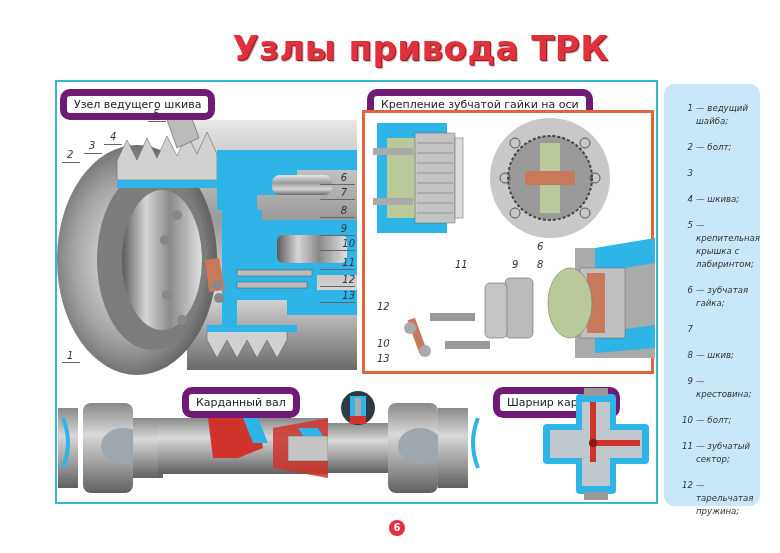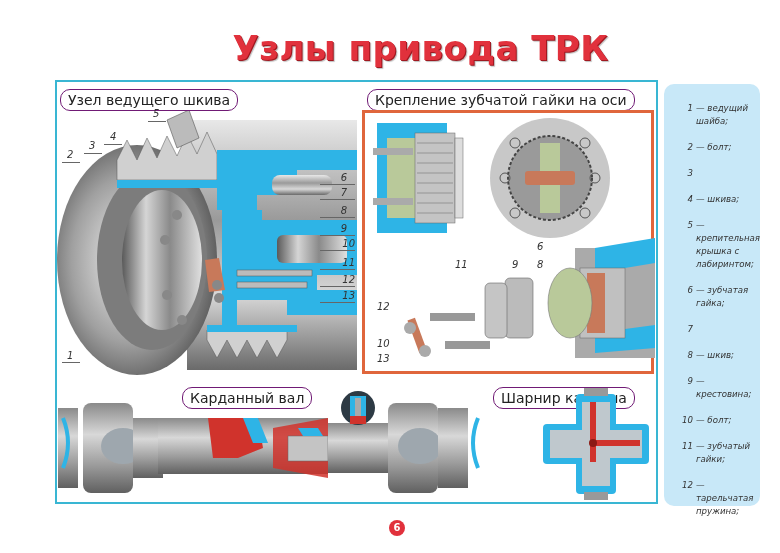--- a/index.html
+++ b/index.html
@@ -1,21 +1,21 @@
 <!DOCTYPE html>
 <html><head>
 <meta charset="utf-8">
 <style>
   *{box-sizing:border-box;margin:0;padding:0}
   html,body{width:780px;height:553px;background:#fff;overflow:hidden}
   body{position:relative;font-family:"DejaVu Sans","Liberation Sans",sans-serif;color:#222}
   .title{position:absolute;left:0;right:0;top:28px;text-align:center;font-size:34px;font-weight:bold;color:#e1313c;letter-spacing:0.5px;
     text-shadow:1px 1px 0 #a01820, 2px 2px 1px rgba(0,0,0,0.25);padding-left:61px}
   .frame{position:absolute;left:55px;top:80px;width:603px;height:424px;border:2px solid #39b6d3;background:#fff}
-  .caption{position:absolute;font-size:14px;padding:2px 7px;border:1px solid #701a75;border-radius:10px;background:#fff;white-space:nowrap;color:#222}
+  .caption{position:absolute;font-size:11px;padding:2px 7px;border:7px solid #701a75;border-radius:10px;background:#fff;white-space:nowrap;color:#222}
   .legend{position:absolute;left:664px;top:84px;width:96px;height:422px;background:#c8e8f8;border-radius:10px;padding:18px 6px 0 6px;
     font-style:italic;font-size:8.6px;color:#333;line-height:13px}
   .legend-item{display:flex;margin-bottom:13px}
   .legend-item .num{width:26px;text-align:right;padding-right:3px;flex:none}
   .legend-item .txt{flex:1}
   .exploded-box{position:absolute;left:362px;top:110px;width:292px;height:264px;border:3px solid #e0663c;background:#fff}
   .callout{position:absolute;font-style:italic;font-size:10px;color:#333}
   .callout-line{position:absolute;height:1px;background:#666}
   .page-num{position:absolute;left:389px;top:520px;width:16px;height:16px;border-radius:50%;background:#e1313c;color:#fff;font-size:10px;font-weight:bold;text-align:center;line-height:16px}
   svg{position:absolute;overflow:visible}
@@ -251,21 +251,21 @@
   <div class="legend-item">
       <span class="num">9</span>
       <span class="txt"><span>—</span> <span>крестовина;</span></span>
     </div>
   <div class="legend-item">
       <span class="num">10</span>
       <span class="txt"><span>—</span> <span>болт;</span></span>
     </div>
   <div class="legend-item">
       <span class="num">11</span>
-      <span class="txt"><span>—</span> <span>зубчатый гайки;</span></span>
+      <span class="txt"><span>—</span> <span>зубчатый сектор;</span></span>
     </div>
   <div class="legend-item">
       <span class="num">12</span>
       <span class="txt"><span>—</span> <span>тарельчатая пружина;</span></span>
     </div>
 
 </div>
 
 <div class="page-num">6</div>
 

